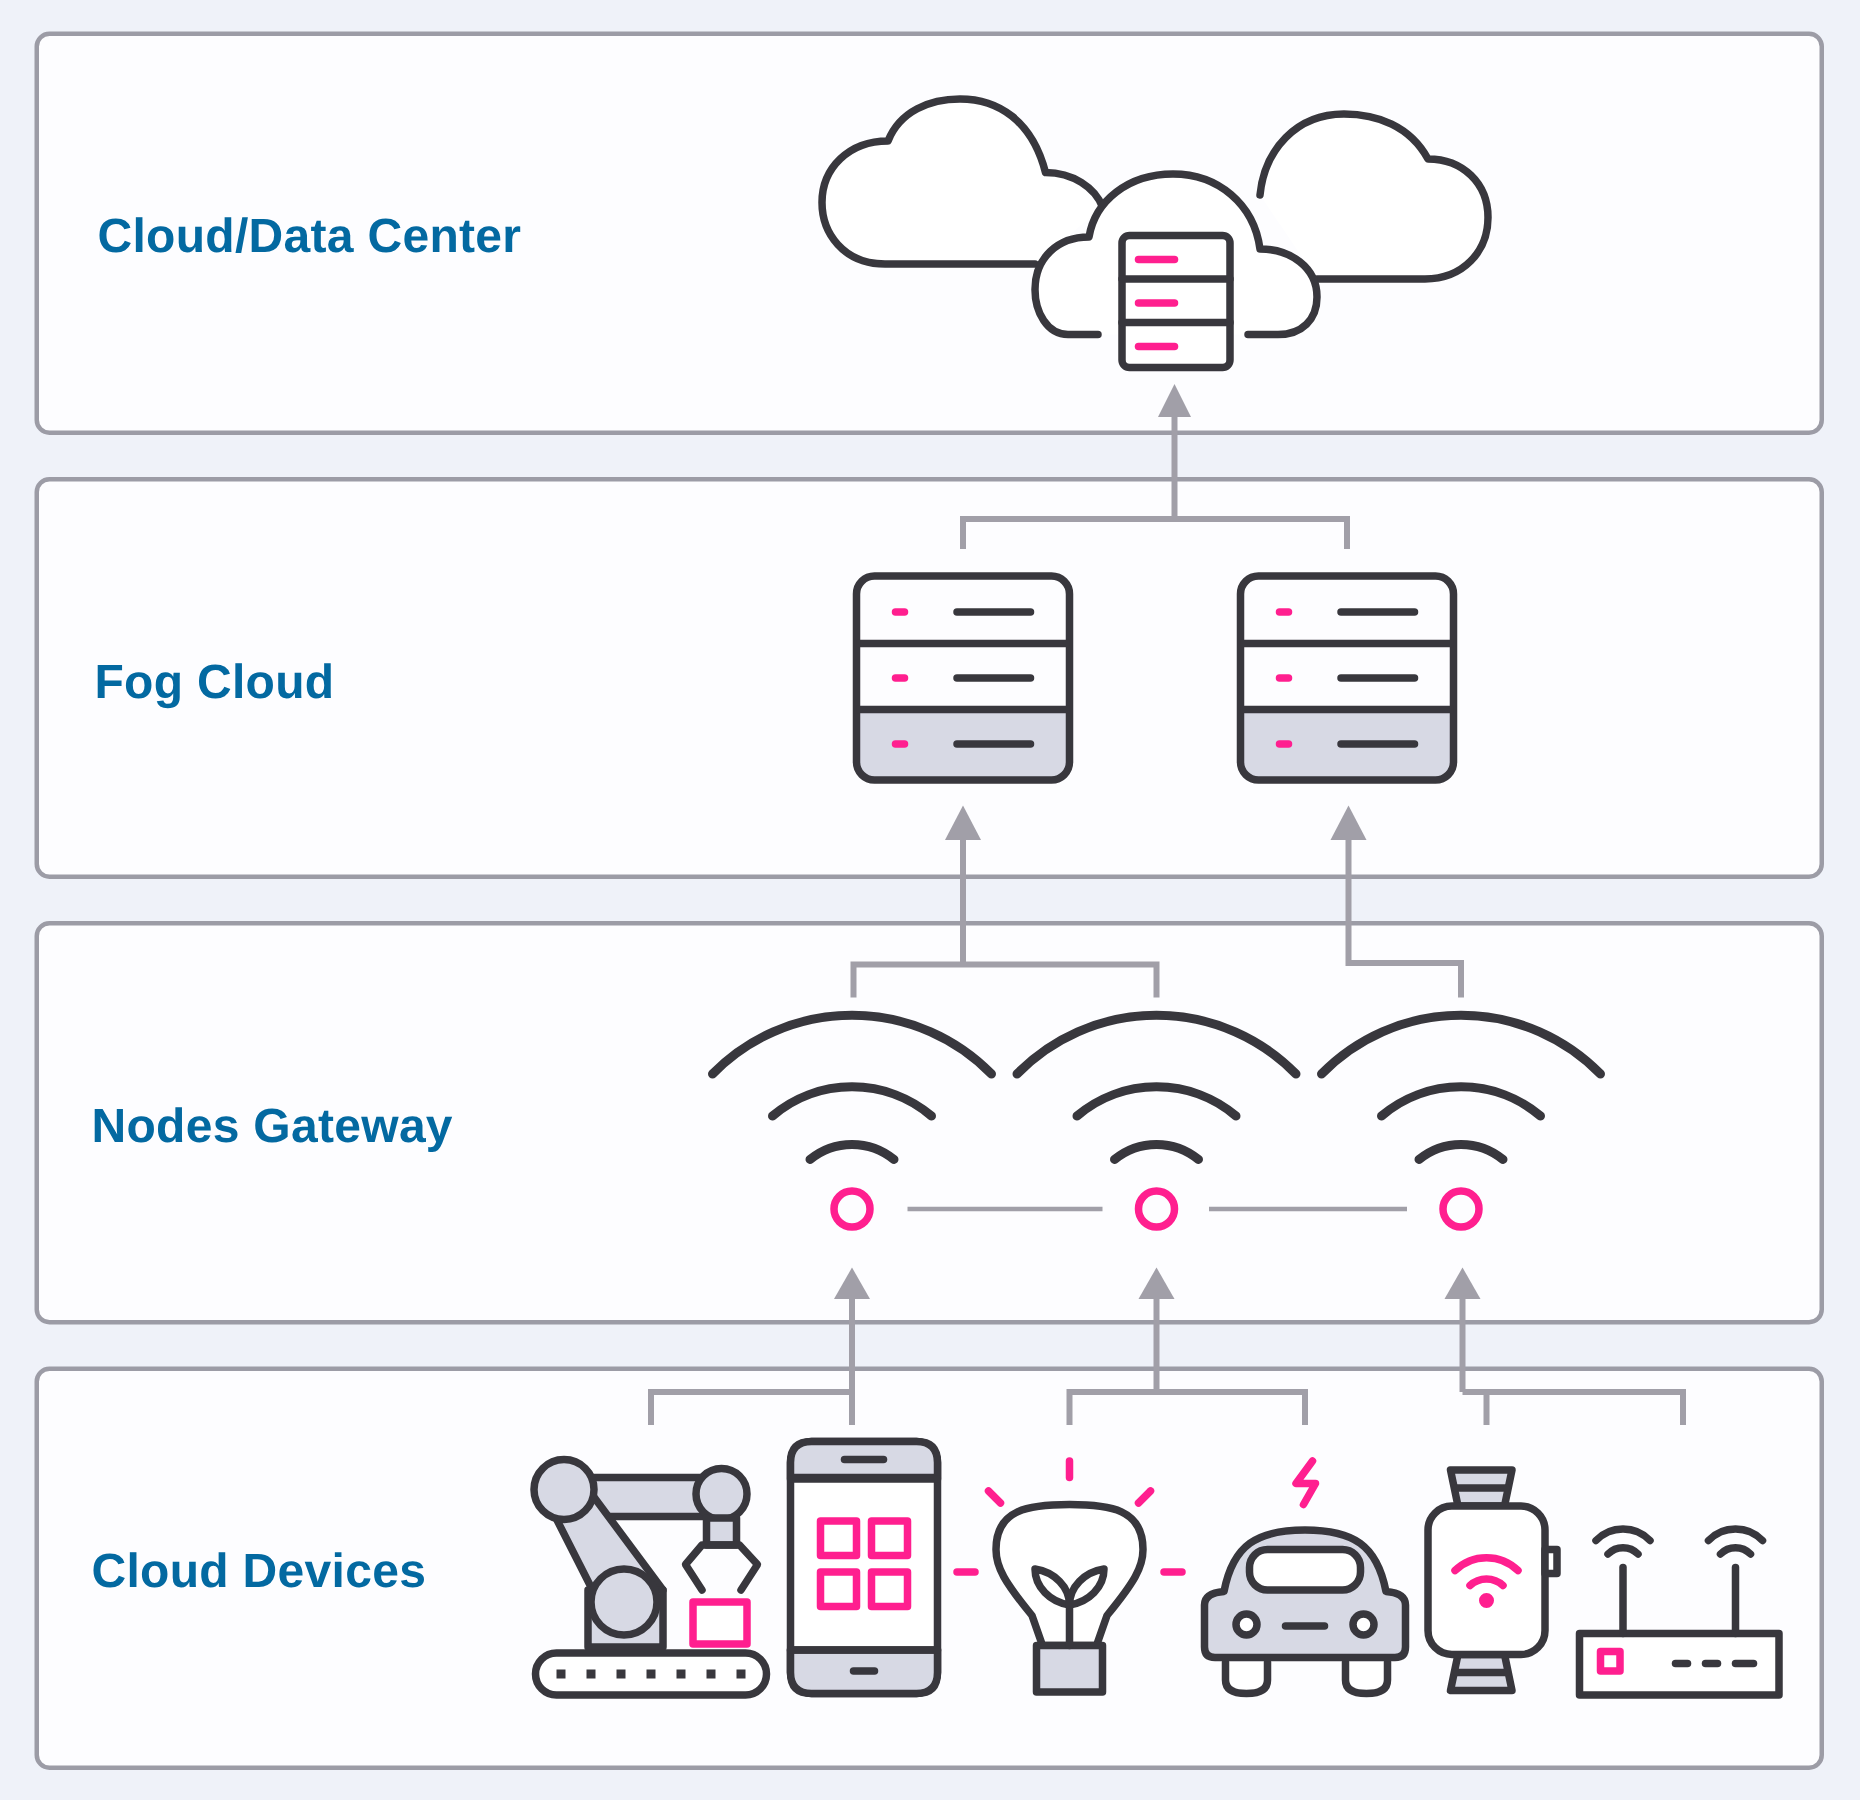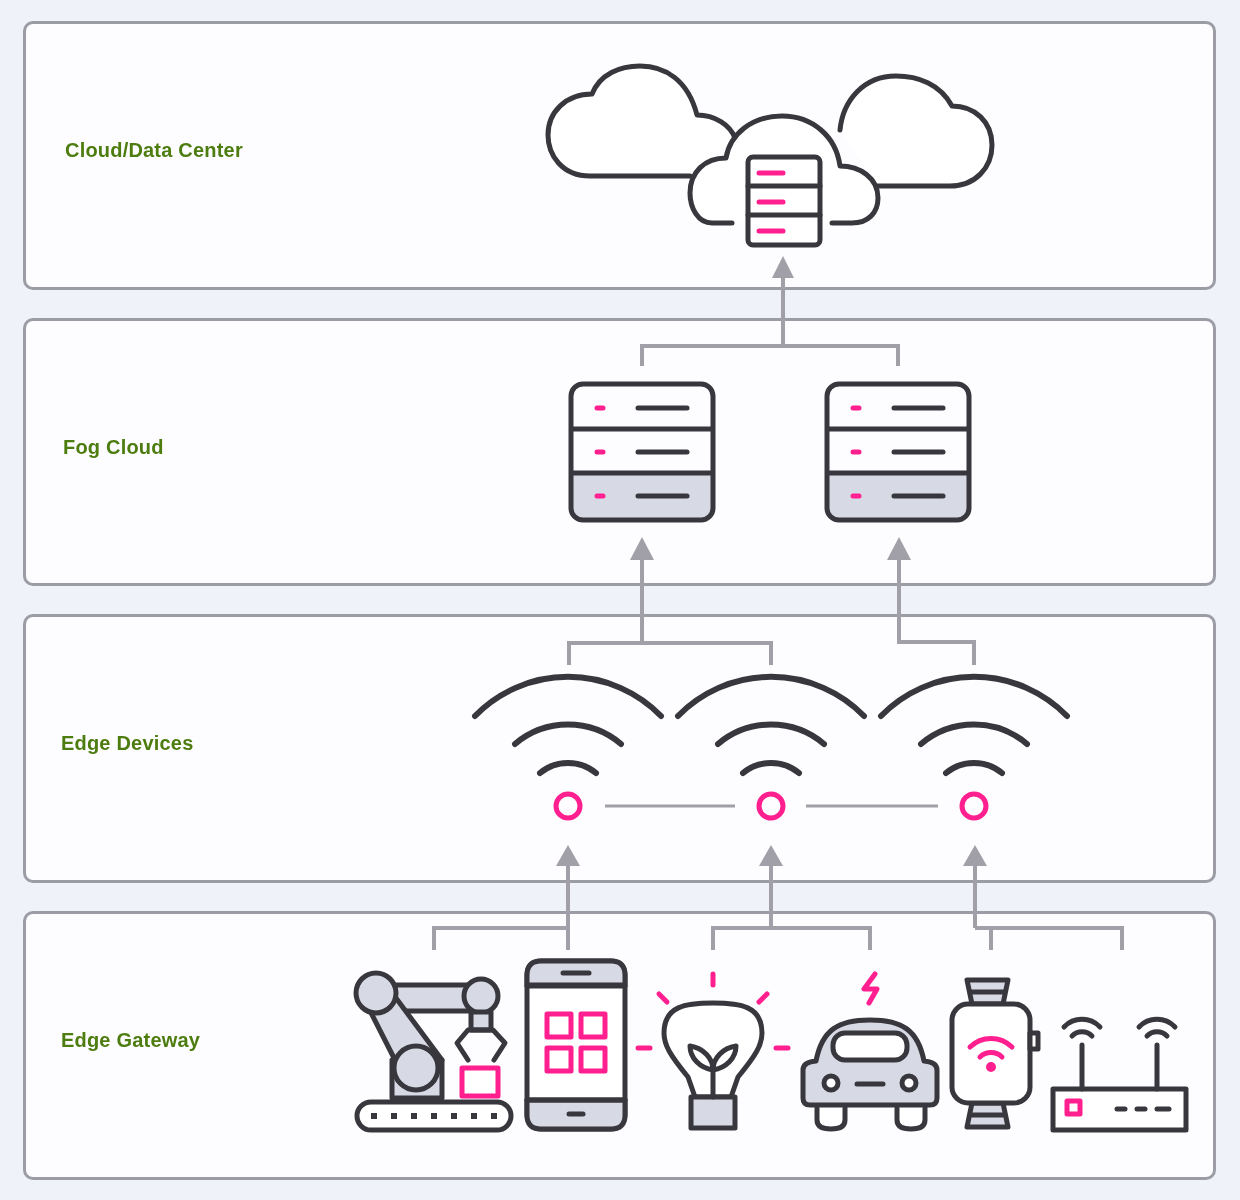--- a/index.html
+++ b/index.html
@@ -13,40 +13,40 @@
   .panel {
     position: absolute;
     left: 23px; width: 1193px;
     background: #fdfdff;
     border: 3px solid #9c9ca6;
     border-radius: 10px;
     box-sizing: border-box;
   }
   .panel-label {
     position: absolute;
-    font-size: 20px;
+    font-size: 32px;
     font-weight: bold;
-    color: #4d7c0f;
+    color: #0369a1;
     letter-spacing: 0.2px;
     white-space: nowrap;
   }
   #diagram { position: absolute; left: 0; top: 0; }
 </style>
 </head>
 <body>
 
 <div class="panel" style="top:21px;height:269px;"></div>
 <div class="panel" style="top:318px;height:268px;"></div>
 <div class="panel" style="top:614px;height:269px;"></div>
 <div class="panel" style="top:911px;height:269px;"></div>
 
 <div class="panel-label" style="left:65px;top:139px;">Cloud/Data Center</div>
 <div class="panel-label" style="left:63px;top:436px;">Fog Cloud</div>
-<div class="panel-label" style="left:61px;top:732px;">Edge Devices</div>
-<div class="panel-label" style="left:61px;top:1029px;">Edge Gateway</div>
+<div class="panel-label" style="left:61px;top:732px;">Nodes Gateway</div>
+<div class="panel-label" style="left:61px;top:1029px;">Cloud Devices</div>
 
 <svg id="diagram" width="1240" height="1200" viewBox="0 0 1240 1200">
   <defs>
     <marker id="arrowhead" viewBox="0 0 10 10" refX="5" refY="9" markerWidth="8" markerHeight="8" orient="auto-start-reverse">
       <path d="M5 0 L10 10 L0 10 Z" fill="#a19fa8"></path>
     </marker>
   </defs>
 
   <g fill="none" stroke="#a19fa8" stroke-width="4" stroke-linecap="butt">
 

